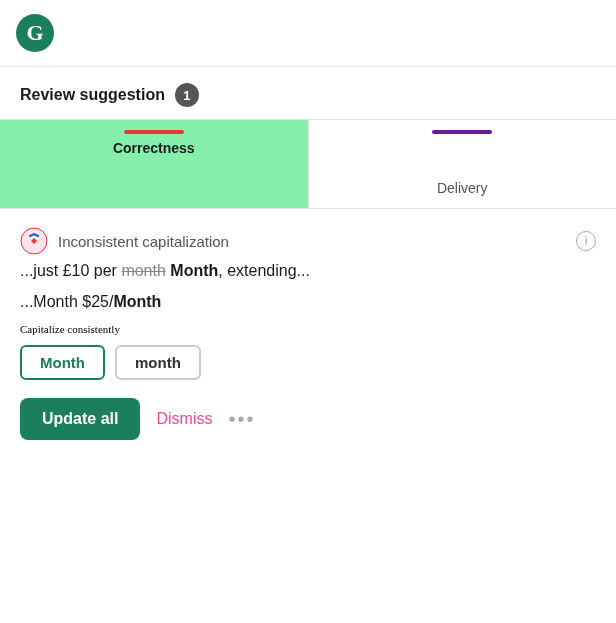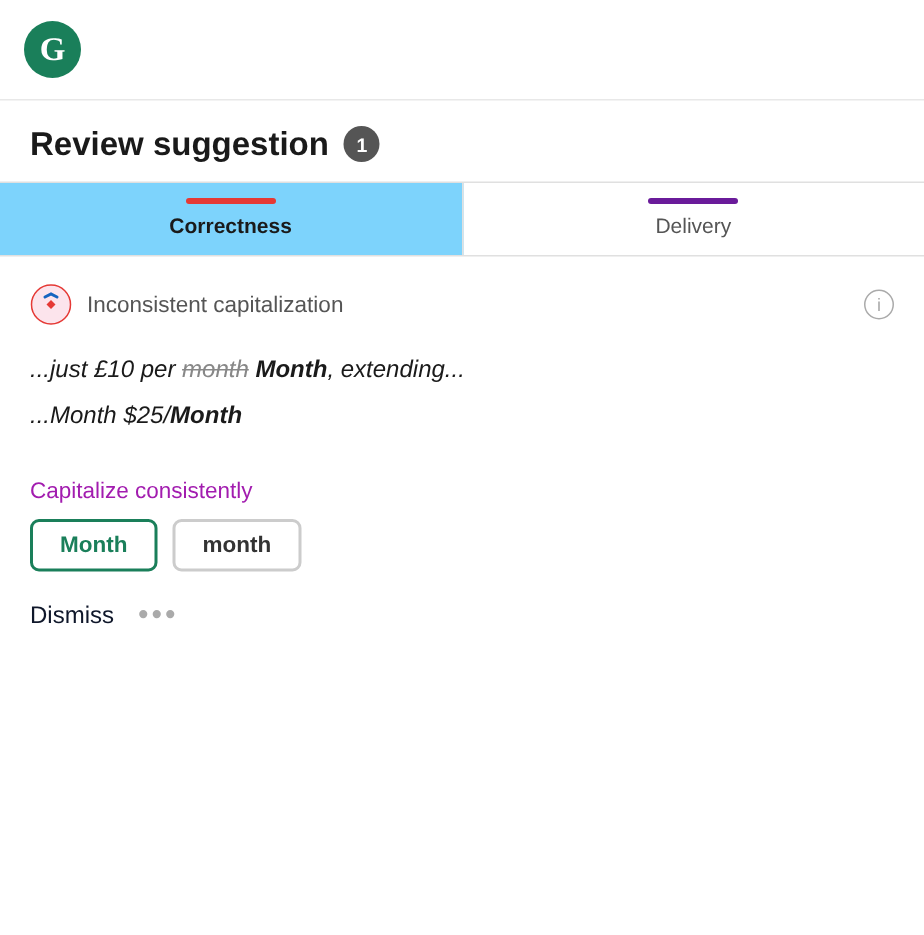--- a/index.html
+++ b/index.html
@@ -24,21 +24,21 @@
     }
 
     .title-section {
       padding: 16px 20px 12px;
       display: flex;
       align-items: center;
       gap: 10px;
     }
 
     .review-title {
-      font-size: 22px;
+      font-size: 16px;
       font-weight: 700;
       color: #1a1a1a;
     }
 
     .badge {
       background: #555;
       color: #fff;
       border-radius: 50%;
       width: 24px;
       height: 24px;
@@ -63,24 +63,25 @@
       padding: 10px 8px 12px;
       cursor: pointer;
       font-size: 14px;
       color: #555;
       border-right: 1px solid #e0e0e0;
       position: relative;
     }
 
     .tab:last-child {
       border-right: none;
+      gap: 40px;
     }
 
     .tab.active {
-      background: #7dd3fc;
+      background: #86efac;
       font-weight: 700;
       color: #1a1a1a;
     }
 
     .tab-indicator {
       width: 60px;
       height: 4px;
       border-radius: 2px;
       margin-bottom: 6px;
     }
@@ -90,21 +91,21 @@
     }
 
     .content {
       padding: 18px 20px;
     }
 
     .issue-header {
       display: flex;
       align-items: center;
       gap: 10px;
-      margin-bottom: 16px;
+      margin-bottom: 2px;
     }
 
     .issue-icon {
       width: 28px;
       height: 28px;
       display: flex;
       align-items: center;
       justify-content: center;
     }
 
@@ -121,44 +122,44 @@
       border-radius: 50%;
       display: flex;
       align-items: center;
       justify-content: center;
       font-size: 12px;
       color: #aaa;
       cursor: pointer;
     }
 
     .text-examples {
-      margin-bottom: 28px;
-      font-style: italic;
+      margin-bottom: 8px;
     }
 
     .text-line {
       font-size: 16px;
       line-height: 1.7;
       color: #1a1a1a;
       margin-bottom: 4px;
     }
 
     .strikethrough {
       text-decoration: line-through;
       color: #888;
     }
 
     .bold {
       font-weight: 700;
     }
 
     .capitalize-label {
-      font-size: 15px;
-      color: #a21caf;
+      font-size: 11px;
+      color: #000000;
       margin-bottom: 10px;
+      font-family: Liberation Serif, serif;
     }
 
     .suggestion-buttons {
       display: flex;
       gap: 10px;
       margin-bottom: 18px;
       flex-wrap: wrap;
     }
 
     .suggestion-btn {
@@ -194,21 +195,21 @@
       border-radius: 8px;
       padding: 12px 22px;
       font-size: 16px;
       font-weight: 700;
       cursor: pointer;
     }
 
     .dismiss-btn {
       background: none;
       border: none;
-      color: #0f172a;
+      color: #ec4899;
       font-size: 16px;
       cursor: pointer;
     }
 
     .more-btn {
       background: none;
       border: none;
       color: #aaa;
       font-size: 20px;
       cursor: pointer;
@@ -269,17 +270,18 @@
   </div>
 
   <div class="capitalize-label">Capitalize consistently</div>
 
   <div class="suggestion-buttons">
     <button class="suggestion-btn selected">Month</button>
     <button class="suggestion-btn unselected">month</button>
   </div>
 
   <div class="action-row">
+    <button class="update-all-btn">Update all</button>
     <button class="dismiss-btn">Dismiss</button>
     <button class="more-btn">•••</button>
   </div>
 
 </div>
 
 </body></html>

